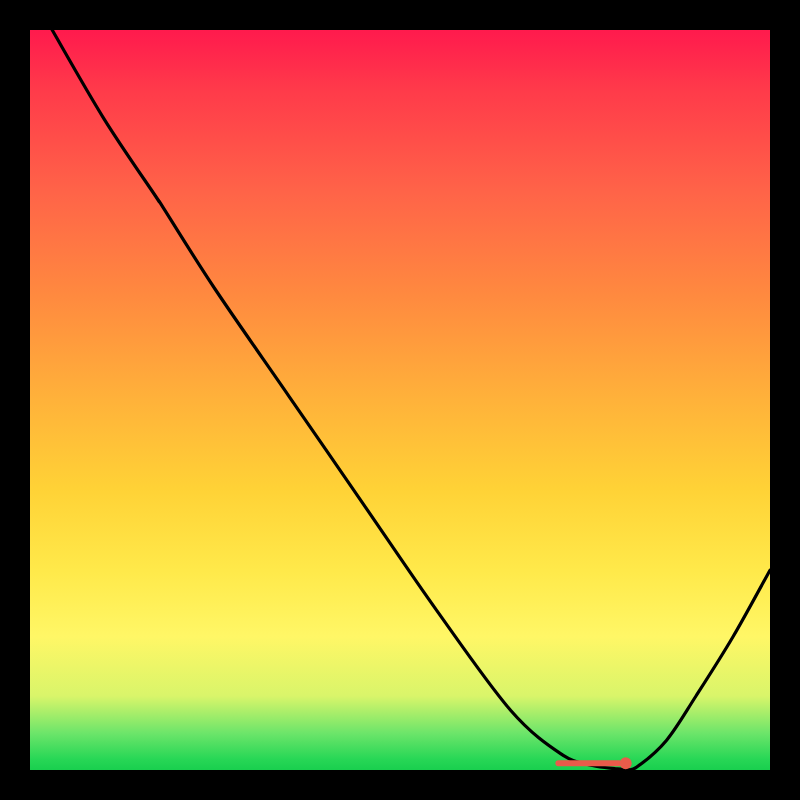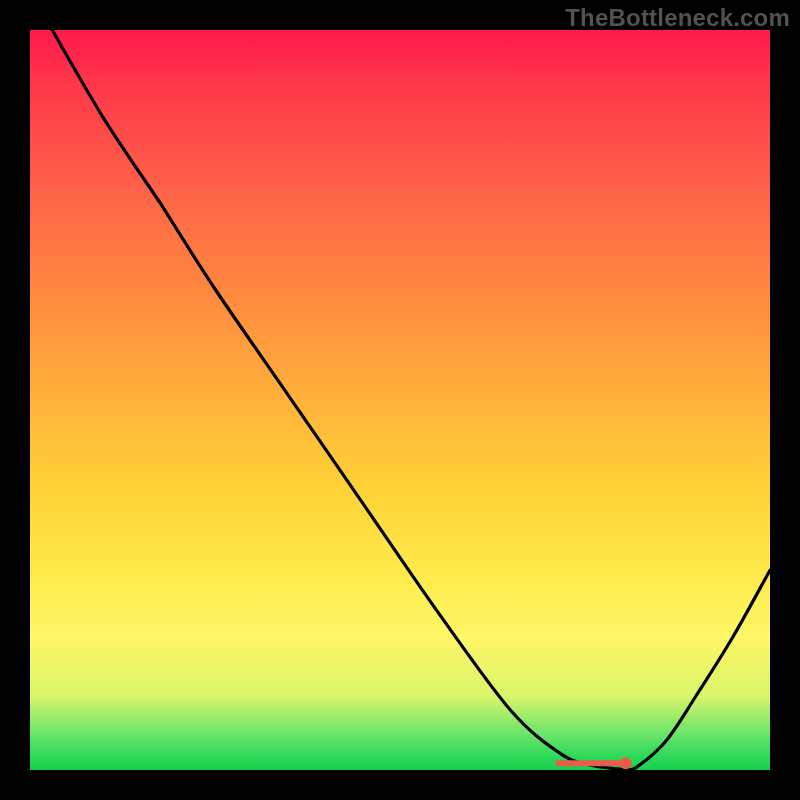--- a/index.html
+++ b/index.html
@@ -58,21 +58,20 @@
     position: absolute;
     inset: 0;
     width: 740px;
     height: 740px;
   }
 </style>
 </head>
 <body>
 
 <div class="frame">
-  <div class="watermark">TheBottleneck.com</div>
 
   <div class="plot-area">
     <div class="gradient-bg"></div>
     <svg class="curve" viewBox="0 0 740 740" preserveAspectRatio="none">
       <path id="curve-path" fill="none" stroke="#000" stroke-width="3.2" stroke-linejoin="round" stroke-linecap="round" d="M 22.20 0.00 C 30.83 14.80, 56.73 61.05, 74.00 88.80 C 91.27 116.55, 115.93 151.70, 125.80 166.50 C 135.67 181.30, 123.33 162.18, 133.20 177.60 C 143.07 193.02, 164.03 227.55, 185.00 259.00 C 205.97 290.45, 234.33 330.53, 259.00 366.30 C 283.67 402.07, 308.33 437.83, 333.00 473.60 C 357.67 509.37, 382.33 546.37, 407.00 580.90 C 431.67 615.43, 460.03 656.75, 481.00 680.80 C 501.97 704.85, 519.23 716.07, 532.80 725.20 C 546.37 734.33, 553.77 733.34, 562.40 735.56 C 571.03 737.78, 579.05 737.90, 584.60 738.52 C 590.15 739.14, 592.00 739.51, 595.70 739.26 C 599.40 739.01, 600.02 741.85, 606.80 737.04 C 613.58 732.23, 626.53 722.24, 636.40 710.40 C 646.27 698.56, 654.90 683.27, 666.00 666.00 C 677.10 648.73, 690.67 627.77, 703.00 606.80 C 715.33 585.83, 733.83 551.30, 740.00 540.20"></path>
       <rect id="min-band" fill="#e95b4a" rx="3" ry="3" x="525.40" width="66.60" y="730.34" height="6"></rect>
       <circle id="min-marker" fill="#e95b4a" cx="595.70" cy="733.34" r="6"></circle>
     </svg>
   </div>
 </div>

